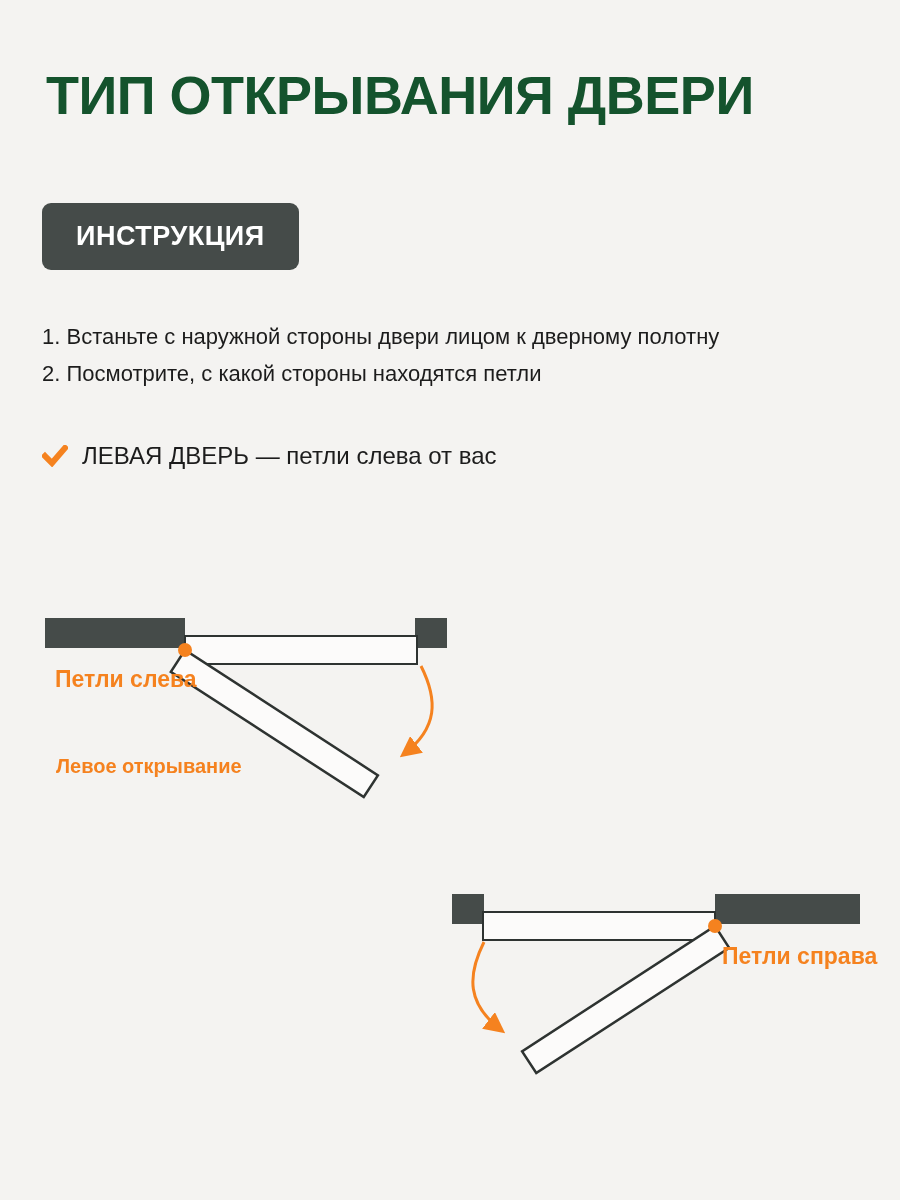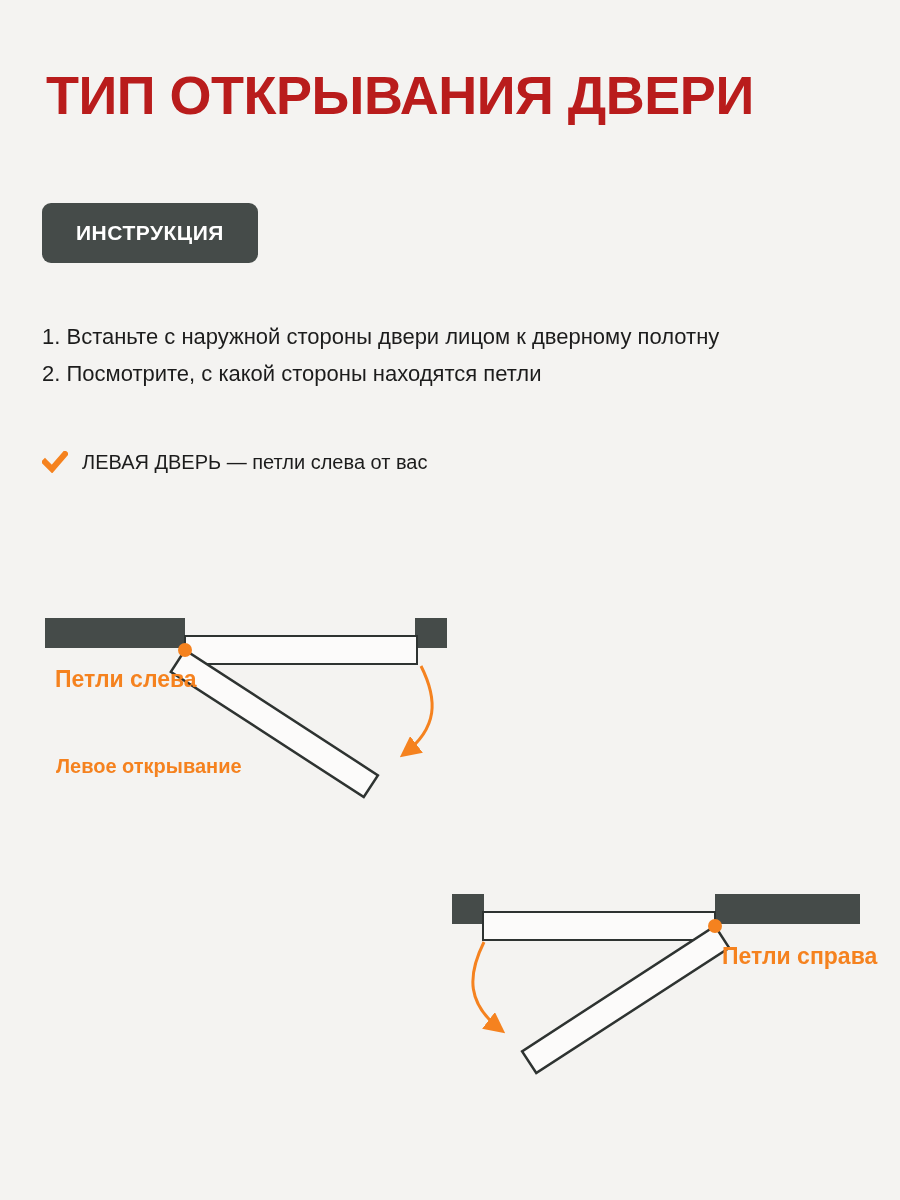--- a/index.html
+++ b/index.html
@@ -12,38 +12,38 @@
   html,body{width:900px;height:1200px}
   body{
     background:var(--background);
     font-family:"Liberation Sans","DejaVu Sans",sans-serif;
     color:var(--text);
   }
   .canvas{position:relative;width:900px;height:1200px;overflow:hidden}
 
   .title{
     position:absolute;left:46px;top:64px;
-    font-size:54px;font-weight:800;letter-spacing:-0.5px;color:#b91c1c;
+    font-size:54px;font-weight:800;letter-spacing:-0.5px;color:#14532d;
   }
 
   .badge{
     position:absolute;left:42px;top:203px;
     background:var(--dark-gray);color:#fff;
-    font-size:21px;font-weight:700;letter-spacing:0.5px;
+    font-size:27px;font-weight:700;letter-spacing:0.5px;
     padding:18px 34px;border-radius:9px;
   }
 
   .steps{
     position:absolute;left:42px;top:318px;
     font-size:22px;line-height:37px;color:var(--text);
   }
 
   .checks{
     position:absolute;left:42px;top:438px;
-    font-size:20px;color:var(--text);margin-top:6px;
+    font-size:24px;color:var(--text);
   }
   .check-row{display:flex;align-items:center;gap:14px;height:36px}
   .check-icon{width:26px;height:22px;flex:0 0 auto}
   .check-icon polyline{fill:none;stroke:var(--accent-orange);stroke-width:6;stroke-linecap:square}
 
   svg.diagram{position:absolute}
   #diagram-left{left:40px;top:612px}
   #diagram-right{left:445px;top:888px}
 
   .wall{fill:var(--dark-gray)}

